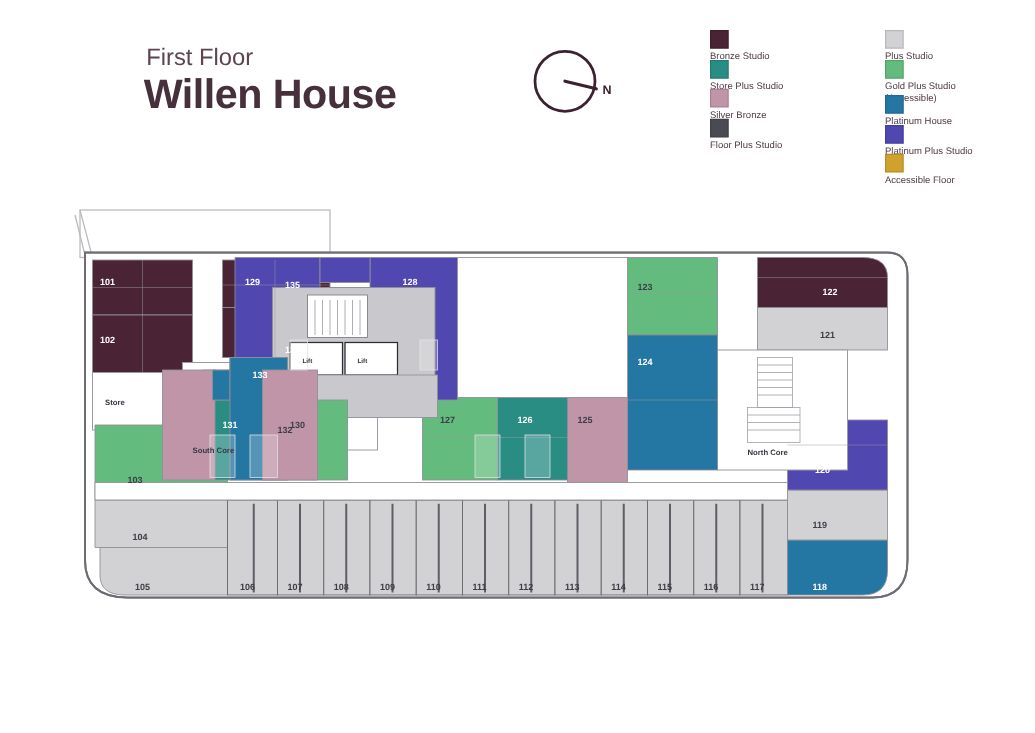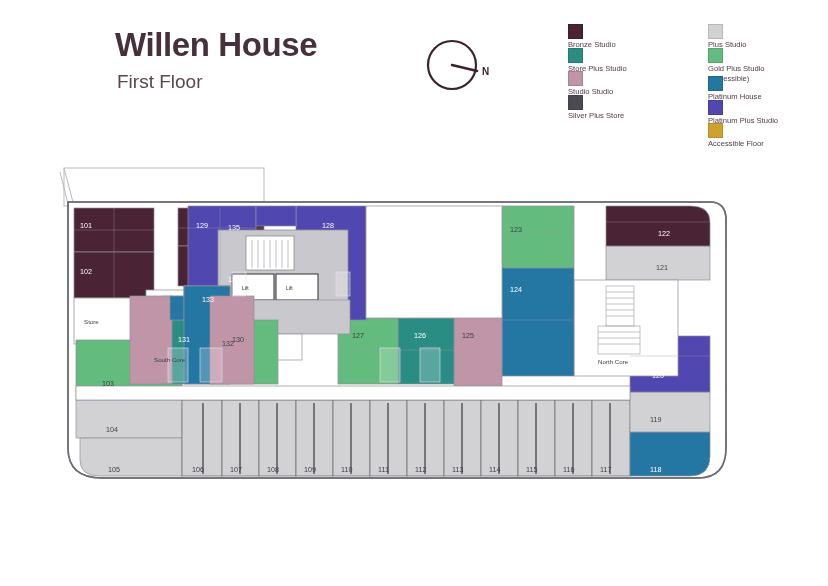--- a/index.html
+++ b/index.html
@@ -21,35 +21,35 @@
   .legend-col{position:absolute;top:0;}
   #legend-col-left{left:0;}
   #legend-col-right{left:140px;}
   .legend-item{display:flex;align-items:flex-start;margin-bottom:8.6px;height:15px;flex-direction:column;}
   .legend-swatch{width:15px;height:15px;flex:0 0 15px;margin-right:8px;
                  border:1px solid rgba(0,0,0,.12);box-sizing:border-box;}
   .legend-label{font-size:7.6px;line-height:1.32;color:#4e3a46;padding-top:1px;
                 white-space:pre-line;}
 
   
-  #plan{position:absolute;left:50px;top:160px;width:730px;height:350px;}
+  #plan{position:absolute;left:50px;top:160px;width:730px;height:350px;font-weight:bold;}
   #plan svg{display:block;}
   .rm-label{font-size:7.2px;fill:#3d3d47;font-family:"Liberation Sans",sans-serif;}
   .rm-label-lt{fill:#ffffff;}
   .core-label{font-size:6.2px;fill:#3a3a44;font-family:"Liberation Sans",sans-serif;}
   .lift-label{font-size:5px;fill:#2c2c33;font-family:"Liberation Sans",sans-serif;}
 </style>
 </head>
 <body>
 
 <div id="header">
 
   <div id="title-block">
+    <div id="plan-subtitle">First Floor</div>
     <div id="plan-title">Willen House</div>
-    <div id="plan-subtitle">First Floor</div>
   </div>
 
   <div id="compass">
     <svg width="72" height="56" viewBox="0 0 72 56">
       <circle cx="28" cy="27" r="24" fill="none" stroke="#3b2230" stroke-width="2.2"></circle>
       <line x1="28" y1="27" x2="53" y2="33" stroke="#3b2230" stroke-width="2.6" stroke-linecap="round"></line>
       <text x="58" y="37" font-size="10" font-weight="bold" fill="#3b2230" font-family="Liberation Sans, sans-serif">N</text>
     </svg>
   </div>
 
@@ -58,25 +58,25 @@
       <div class="legend-item">
         <span class="legend-swatch" style="background:#4a2334"></span>
         <span class="legend-label">Bronze Studio</span>
       </div>
       <div class="legend-item">
         <span class="legend-swatch" style="background:#2a8d84"></span>
         <span class="legend-label">Store Plus Studio</span>
       </div>
       <div class="legend-item">
         <span class="legend-swatch" style="background:#c095a8"></span>
-        <span class="legend-label">Studio Studio</span>
+        <span class="legend-label">Silver Bronze</span>
       </div>
       <div class="legend-item">
         <span class="legend-swatch" style="background:#4a4a52"></span>
-        <span class="legend-label">Silver Plus Store</span>
+        <span class="legend-label">Floor Plus Studio</span>
       </div>
     </div>
 
     <div class="legend-col" id="legend-col-right">
       <div class="legend-item">
         <span class="legend-swatch" style="background:#d2d2d4"></span>
         <span class="legend-label">Plus Studio</span>
       </div>
       <div class="legend-item" style="height:20px;">
         <span class="legend-swatch" style="background:#63bb7d"></span>

